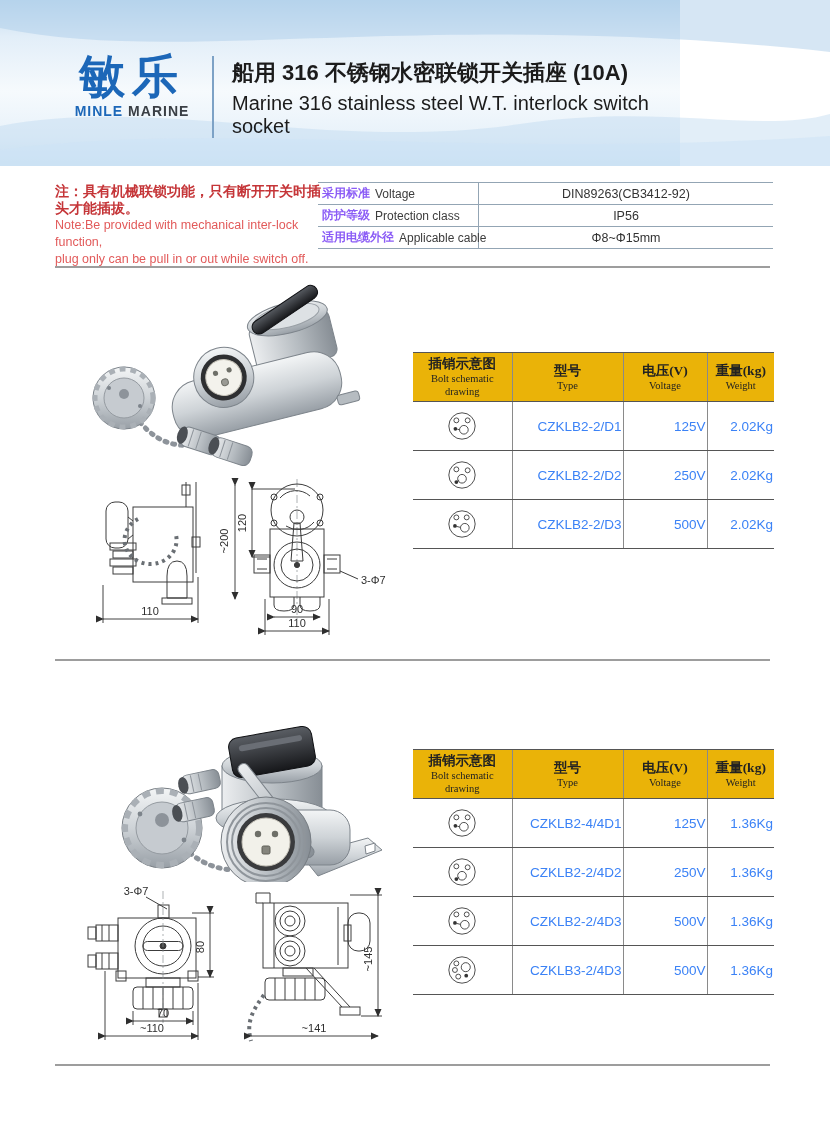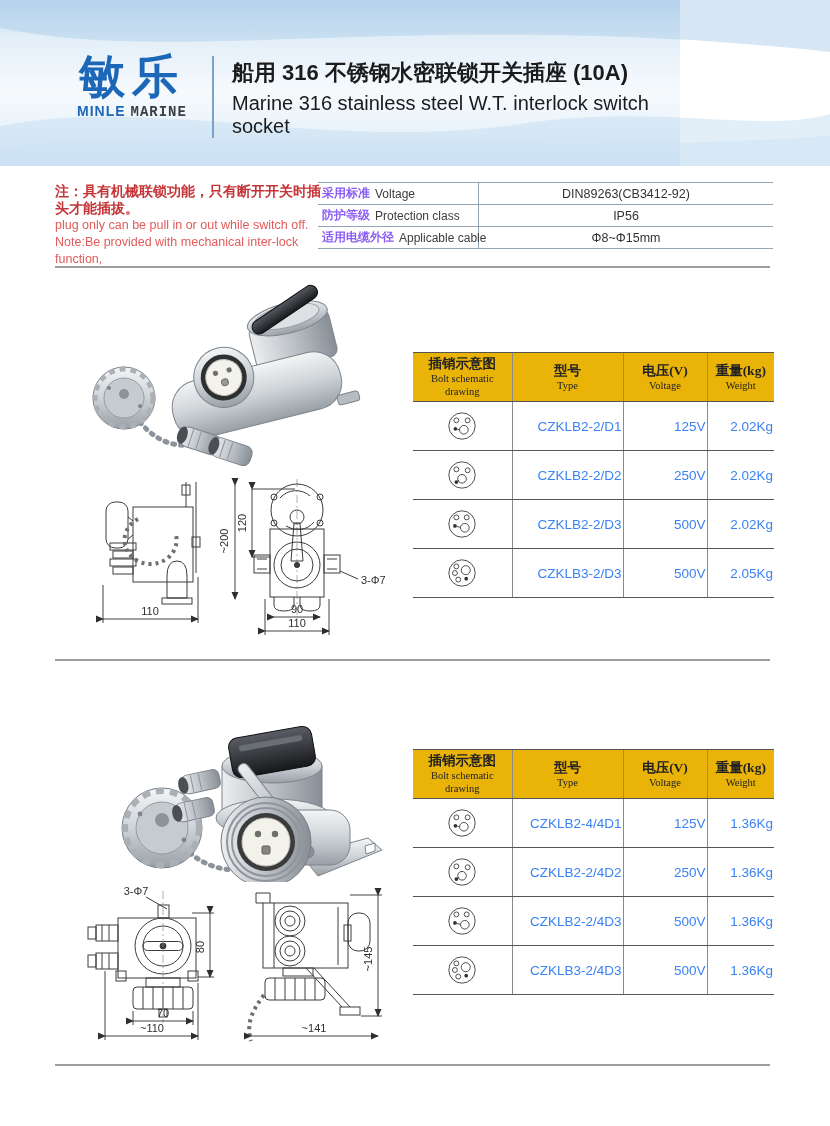--- a/index.html
+++ b/index.html
@@ -7,21 +7,21 @@
   .page{position:relative;width:830px;height:1126px;background:#fff;overflow:hidden;margin:0 auto;}
 
   
   .hdr{position:absolute;left:0;top:0;width:680px;height:166px;
        background:linear-gradient(180deg,#bed9ee 0%,#e2eef8 22%,#f6fafd 55%,#e8f2fa 82%,#d3e6f4 100%);}
   .hdr svg.waves{position:absolute;left:0;top:0;width:830px;height:166px;}
   .logo{position:absolute;left:58px;top:52px;width:148px;text-align:center;}
   .logo-cn{font-size:46px;line-height:48px;font-weight:bold;color:#1c67b8;letter-spacing:7px;font-family:"Liberation Sans",sans-serif;}
   .logo-en{margin-top:3px;font-size:14px;font-weight:bold;letter-spacing:1px;}
   .logo-en .b{color:#1c67b8;}
-  .logo-en .d{color:#3a3f45;font-family:Liberation Mono, monospace;}
+  .logo-en .d{color:#3a3f45;}
   .hdr-divider{position:absolute;left:212px;top:56px;width:2px;height:82px;background:#7da2c6;}
   .title-cn{position:absolute;left:232px;top:58px;font-size:22px;font-weight:bold;color:#1b1b1b;font-family:"Liberation Sans",sans-serif;}
   .title-en{position:absolute;left:232px;top:92px;font-size:20px;color:#1b1b1b;}
 
   
   .note{position:absolute;left:55px;top:183px;width:268px;}
   .note .l1{font-size:14px;font-weight:bold;color:#c53538;font-family:"Liberation Serif",serif;line-height:17px;}
   .note .l2{font-size:12.5px;color:#e25a5a;line-height:17px;}
 
   
@@ -71,22 +71,22 @@
         <span class="d">MARINE</span>
       </div>
     </div>
     <div class="hdr-divider"></div>
     <div class="title-cn">船用 316 不锈钢水密联锁开关插座 (10A)</div>
     <div class="title-en">Marine 316 stainless steel W.T. interlock switch socket</div>
   </div>
 
   <div class="note">
     <div class="l1">注：具有机械联锁功能，只有断开开关时插头才能插拔。</div>
+    <div class="l2">Note:Be provided with mechanical inter-lock function,</div>
     <div class="l2">plug only can be pull in or out while switch off.</div>
-    <div class="l2">Note:Be provided with mechanical inter-lock function,</div>
   </div>
 
   <div class="spec">
     <div class="spec-row">
       <div class="spec-label">
         <span class="cn">采用标准</span>
         <span class="en">Voltage</span>
       </div>
       <div class="spec-value">DIN89263(CB3412-92)</div>
     </div>
@@ -319,37 +319,20 @@
                 <circle cx="22" cy="10" r="2.6"></circle>
                 <circle cx="20" cy="21" r="4.6"></circle>
                 <line x1="11" y1="19.5" x2="15.4" y2="20.6"></line>
               </g>
               <circle cx="9.5" cy="19" r="2" fill="#333"></circle>
             </svg>
           </td>
         <td>CZKLB2-2/D3</td>
         <td>500V</td>
         <td>2.02Kg</td>
-      </tr>
-      <tr>
-        <td>
-            <svg class="pinicon" viewBox="0 0 34 34">
-              <g fill="none" stroke="#444">
-                <circle cx="17" cy="17" r="14"></circle>
-                <circle cx="11" cy="10" r="2.6"></circle>
-                <circle cx="9.5" cy="17" r="2.6"></circle>
-                <circle cx="13" cy="24" r="2.6"></circle>
-                <circle cx="21" cy="14" r="4.8"></circle>
-              </g>
-              <circle cx="21.5" cy="23" r="2" fill="#333"></circle>
-            </svg>
-          </td>
-        <td>CZKLB3-2/D3</td>
-        <td>500V</td>
-        <td>2.05Kg</td>
       </tr>
     </tbody>
   </table>
 
   <div class="rule" style="top:659px"></div>
 
   <svg class="art" style="left:70px;top:670px" width="330" height="212" viewBox="0 0 330 212">
     <defs>
       <linearGradient id="m2a" x1="0" y1="0" x2="0" y2="1">
         <stop offset="0" stop-color="#f3f5f6"></stop>

